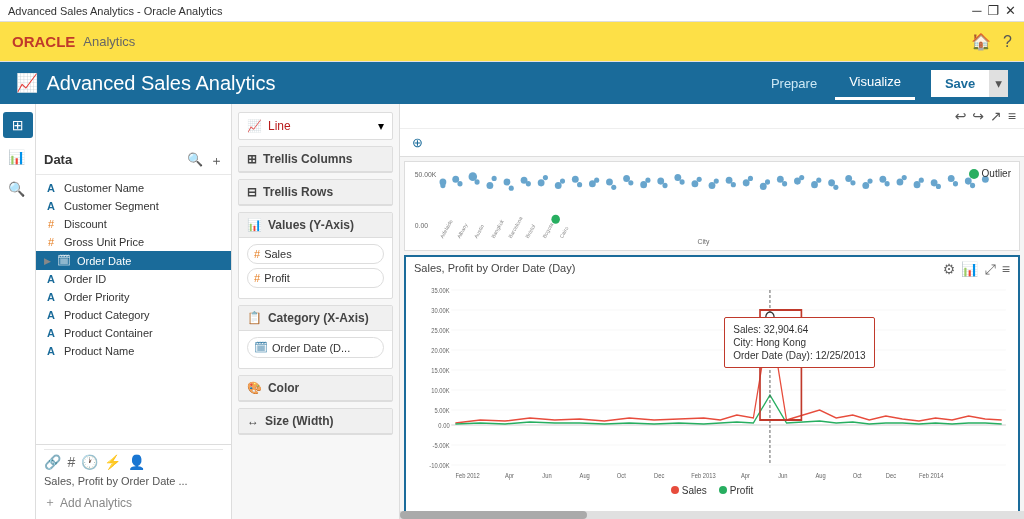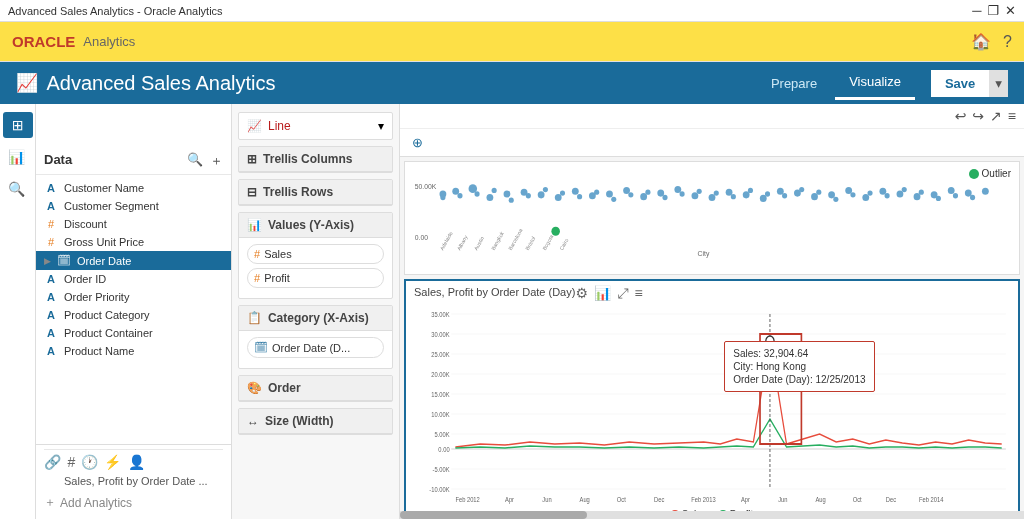--- a/index.html
+++ b/index.html
@@ -150,21 +150,20 @@
       padding: 4px 8px;
     }
     .viz-label {
       font-size: 11px;
       color: #555;
       padding: 3px 0;
       cursor: pointer;
       white-space: nowrap;
       overflow: hidden;
       text-overflow: ellipsis;
-      margin-left: 20px;
     }
     .add-stat {
       display: flex;
       align-items: center;
       gap: 4px;
       font-size: 12px;
       color: #888;
       padding: 4px 0;
       cursor: pointer;
     }
@@ -265,37 +264,37 @@
       padding: 4px;
       gap: 4px;
     }
 
     
     .top-chart {
       background: #fff;
       border: 1px solid #ddd;
       height: 120px;
       position: relative;
-      padding: 16px 8px;
+      padding: 4px 8px;
     }
     .chart-title { font-size: 11px; color: #444; font-weight: 500; margin-bottom: 2px; }
 
     
     .bottom-chart {
       background: #fff;
       border: 2px solid #1a6b9a;
       flex: 1;
       position: relative;
       padding: 4px 8px;
       min-height: 260px;
     }
     .chart-header {
       display: flex;
       align-items: center;
-      justify-content: flex-start;
+      justify-content: space-between;
       margin-bottom: 2px;
     }
     .chart-actions { display: flex; gap: 6px; align-items: center; font-size: 14px; color: #666; }
 
     
     .toolbar-icons {
       display: flex;
       align-items: center;
       gap: 6px;
       padding: 4px 8px;
@@ -541,21 +540,21 @@
         <div class="config-chip">
           <span class="chip-icon" style="color:#1a6b9a;">🗓</span>
           <span>Order Date (D...</span>
         </div>
       </div>
     </div>
 
     <div class="config-section">
       <div class="config-section-header">
         <span>🎨</span>
-        <span>Order</span>
+        <span>Color</span>
       </div>
     </div>
 
     <div class="config-section">
       <div class="config-section-header">
         <span>↔</span>
         <span>Size (Width)</span>
       </div>
     </div>
 

